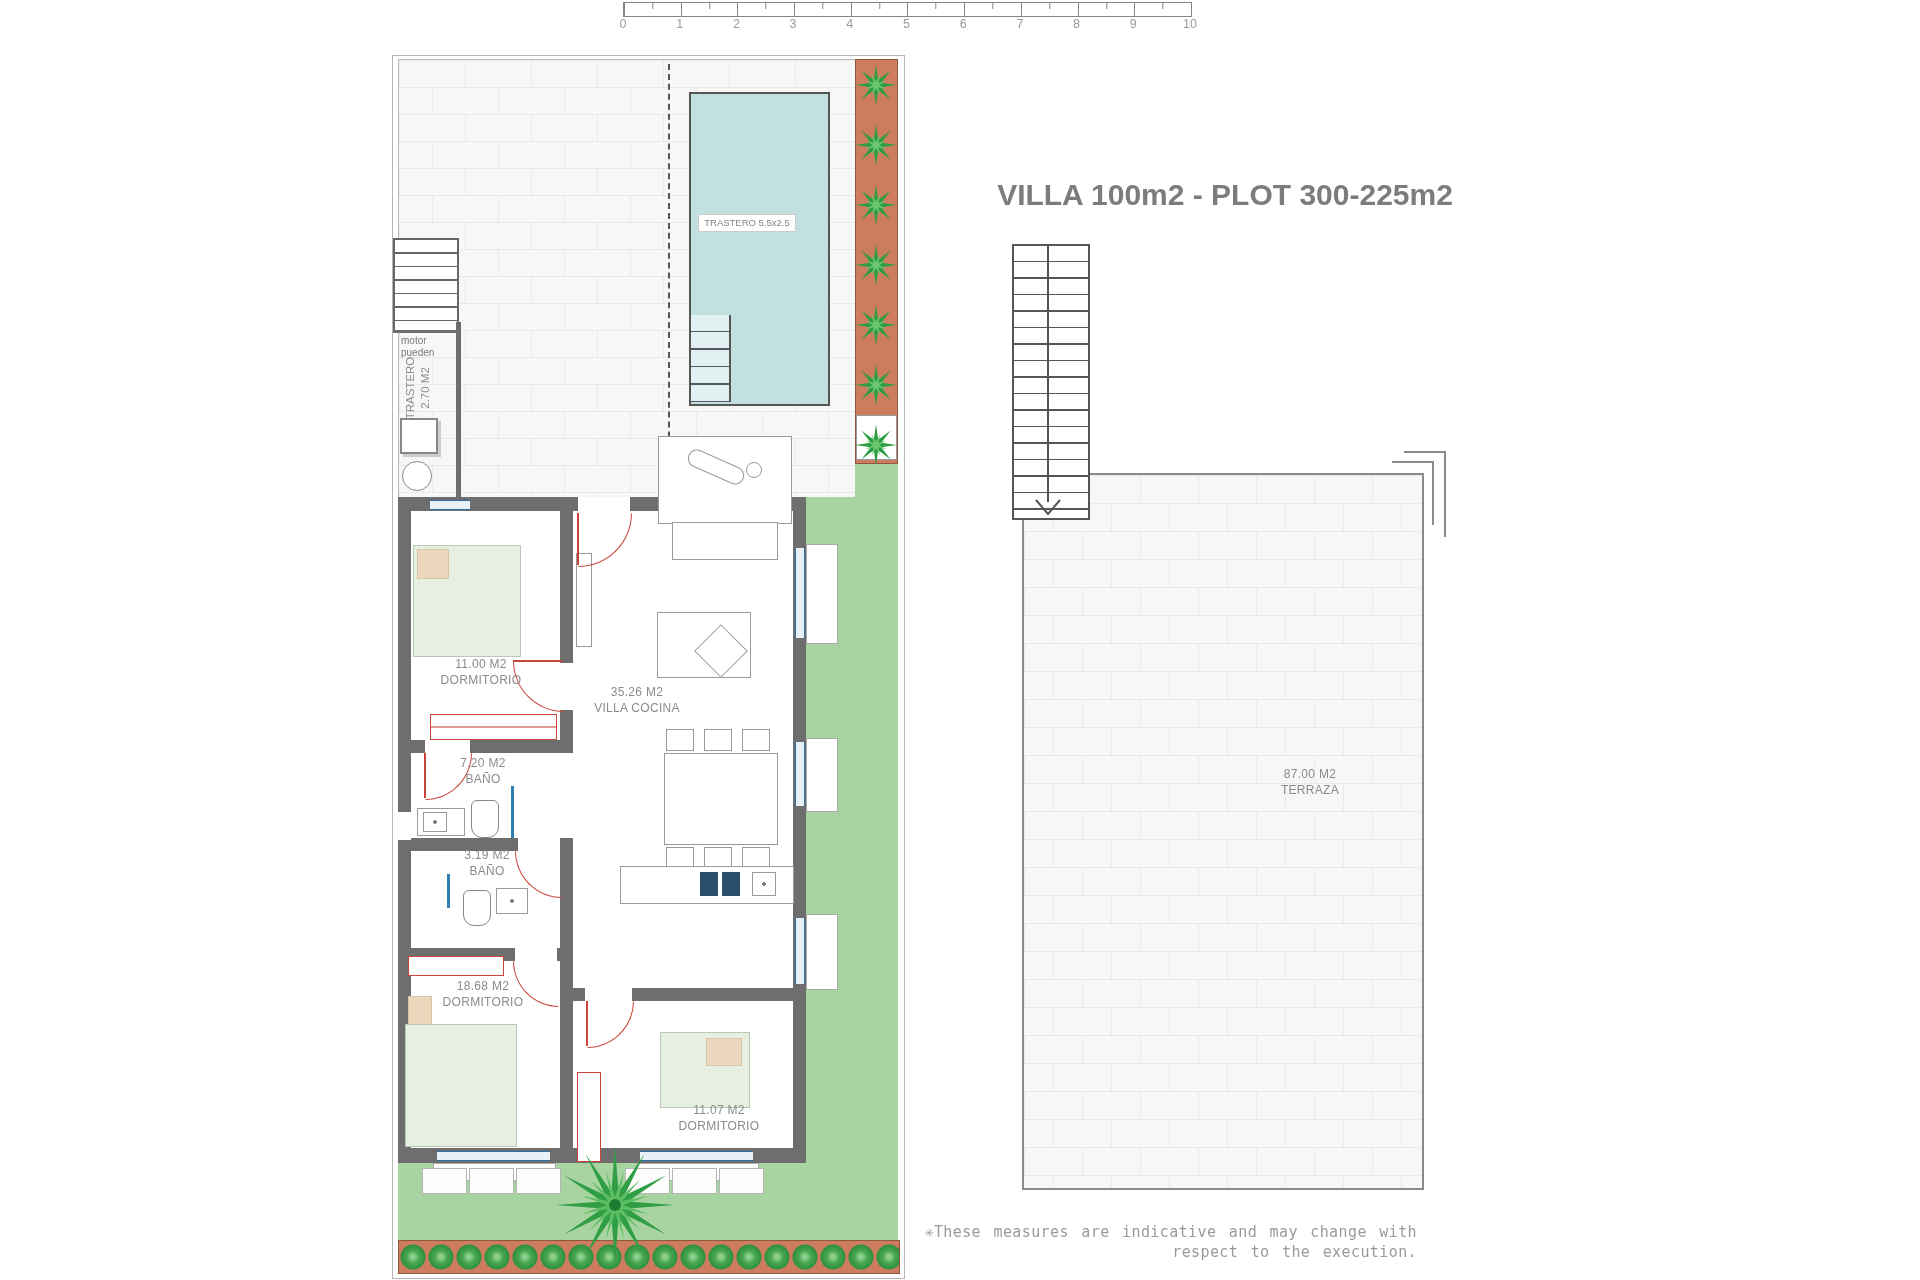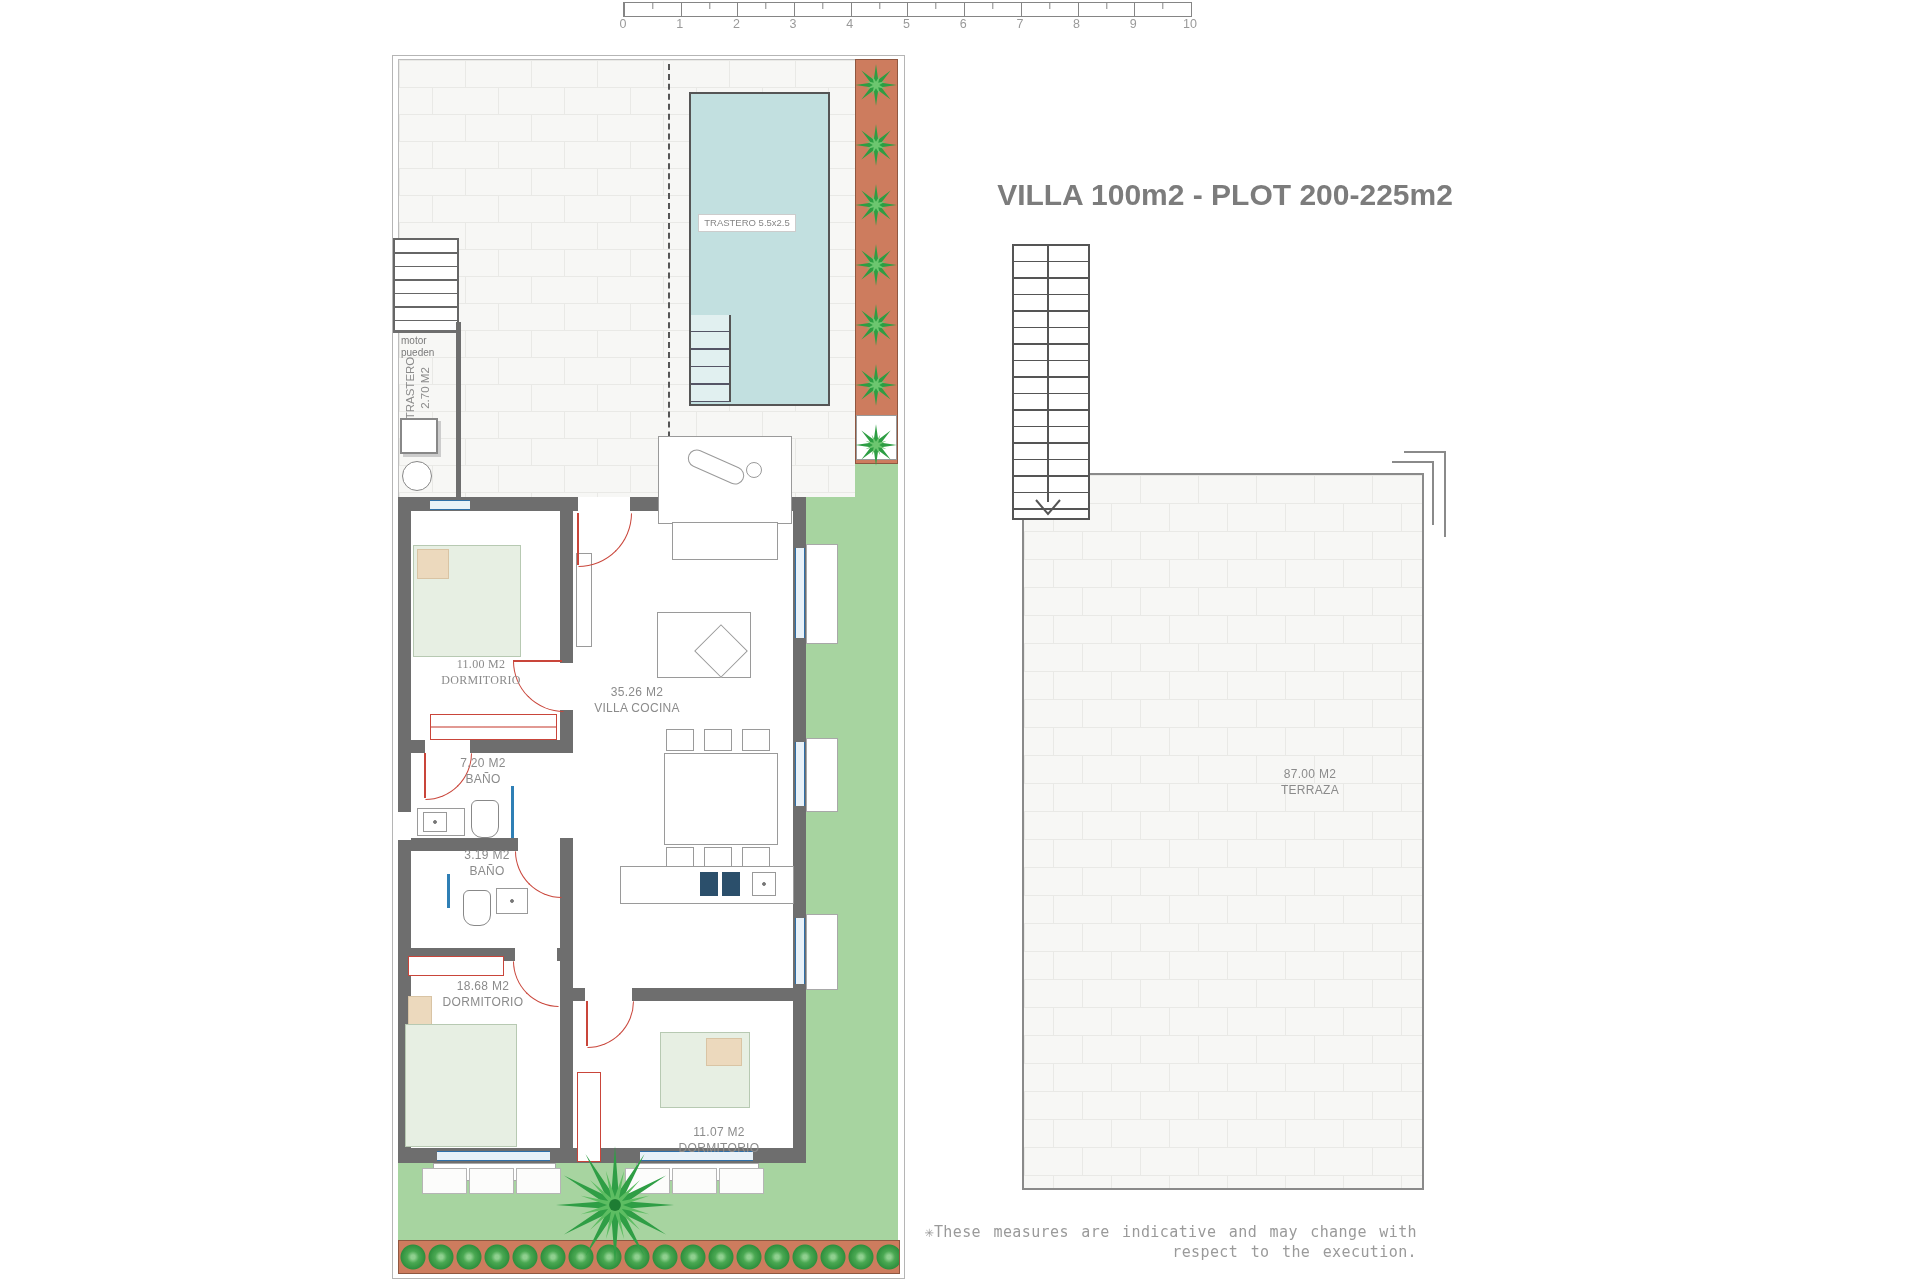--- a/index.html
+++ b/index.html
@@ -81,21 +81,21 @@
     <span style="left:170.1px">3</span>
     <span style="left:226.8px">4</span>
     <span style="left:283.5px">5</span>
     <span style="left:340.2px">6</span>
     <span style="left:396.9px">7</span>
     <span style="left:453.6px">8</span>
     <span style="left:510.3px">9</span>
     <span style="left:567px">10</span>
   </div>
 
-  <div id="title">VILLA 100m2 - PLOT 200-225m2</div>
+  <div id="title">VILLA 100m2 - PLOT 300-225m2</div>
 
   <div class="a" style="left:392px;top:55px;width:511px;height:1222px;border:1px solid #b5b5b5;"></div>
 
   <div class="a tiles" style="left:398px;top:59px;width:457px;height:438px;border:1px solid #bdbdbd;"></div>
 
   <div class="grass" style="left:806px;top:497px;width:92px;height:743px;"></div>
   <div class="grass" style="left:855px;top:462px;width:43px;height:35px;"></div>
   <div class="grass" style="left:398px;top:1163px;width:408px;height:77px;"></div>
 
   <div class="planter" style="left:855px;top:59px;width:41px;height:403px;"></div>
@@ -210,41 +210,41 @@
   <div class="leaf" style="left:577px;top:513px;width:2px;height:52px;"></div>
   <div class="door d-tr" style="left:513px;top:661px;width:49px;height:49px;"></div>
   <div class="leaf" style="left:513px;top:660px;width:49px;height:2px;"></div>
   <div class="door d-tl" style="left:425px;top:753px;width:45px;height:45px;"></div>
   <div class="leaf" style="left:424px;top:753px;width:2px;height:45px;"></div>
   <div class="door d-tr" style="left:515px;top:851px;width:45px;height:45px;"></div>
   <div class="door d-tr" style="left:513px;top:961px;width:44px;height:44px;"></div>
   <div class="door d-tl" style="left:587px;top:1001px;width:45px;height:45px;"></div>
   <div class="leaf" style="left:586px;top:1001px;width:2px;height:45px;"></div>
 
-  <div class="lbl" style="left:416px;top:656px;width:130px;font-family:Liberation Serif, serif;">
+  <div class="lbl" style="left:416px;top:656px;width:130px;">
     <div>11.00 M2</div>
     <div>DORMITORIO</div>
   </div>
   <div class="lbl" style="left:572px;top:684px;width:130px;">
     <div>35.26 M2</div>
     <div>VILLA COCINA</div>
   </div>
   <div class="lbl" style="left:418px;top:755px;width:130px;">
     <div>7.20 M2</div>
     <div>BAÑO</div>
   </div>
   <div class="lbl" style="left:422px;top:847px;width:130px;">
     <div>3.19 M2</div>
     <div>BAÑO</div>
   </div>
   <div class="lbl" style="left:418px;top:978px;width:130px;">
     <div>18.68 M2</div>
     <div>DORMITORIO</div>
   </div>
-  <div class="lbl" style="left:654px;top:1102px;width:130px;margin-top:22px;">
+  <div class="lbl" style="left:654px;top:1102px;width:130px;">
     <div>11.07 M2</div>
     <div>DORMITORIO</div>
   </div>
 
   <div class="stone" style="left:422px;top:1168px;width:43px;height:24px;"></div>
   <div class="stone" style="left:469px;top:1168px;width:43px;height:24px;"></div>
   <div class="stone" style="left:516px;top:1168px;width:43px;height:24px;"></div>
   <div class="stone" style="left:625px;top:1168px;width:43px;height:24px;"></div>
   <div class="stone" style="left:672px;top:1168px;width:43px;height:24px;"></div>
   <div class="stone" style="left:719px;top:1168px;width:43px;height:24px;"></div>

